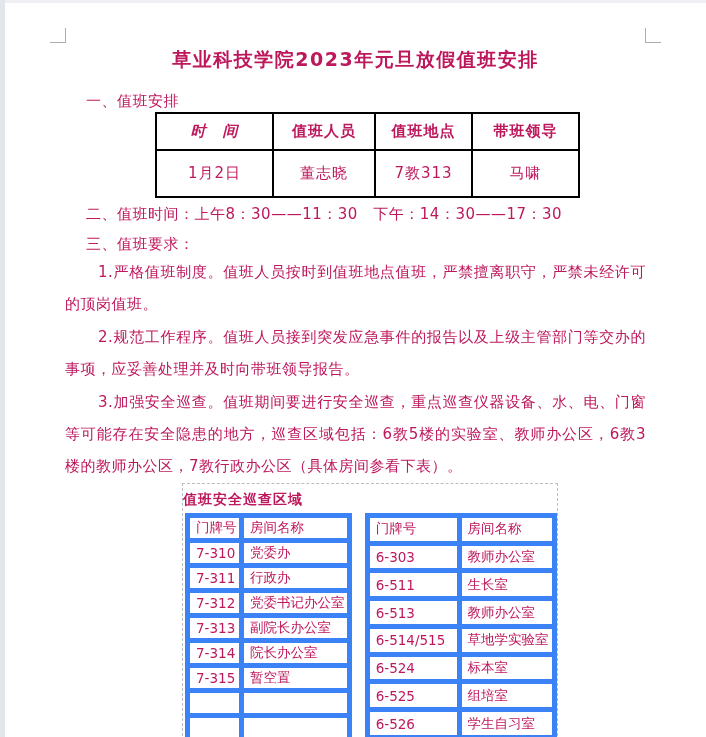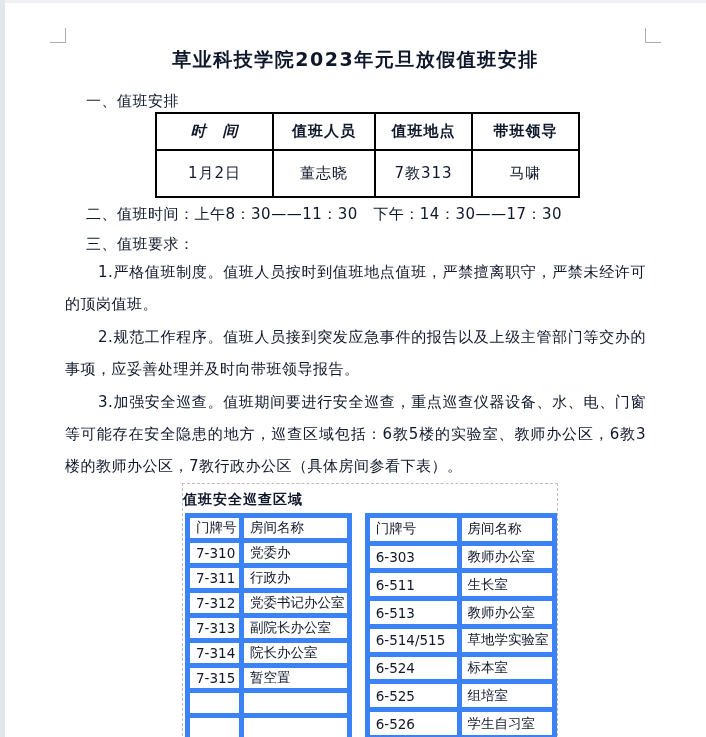--- a/index.html
+++ b/index.html
@@ -1,18 +1,18 @@
 <!DOCTYPE html>
 <html><head>
 <meta charset="utf-8">
 <style>
   html,body{margin:0;padding:0;background:#fff;}
   .page{
     position:relative;width:706px;height:737px;background:#ffffff;
-    font-family:"DejaVu Sans",sans-serif;color:#0f172a;overflow:hidden;
+    font-family:"DejaVu Sans",sans-serif;color:#be185d;overflow:hidden;
   }
   .edge-top{position:absolute;left:0;top:0;right:0;height:3px;background:#eef0f3;}
   .edge-left{position:absolute;left:0;top:0;bottom:0;width:5px;background:#e3e6ea;}
   .mark{position:absolute;width:15px;height:14px;}
   .mark-left{left:50px;top:28px;border-right:1px solid #a8adb3;border-bottom:1px solid #a8adb3;}
   .mark-right{left:645px;top:28px;border-left:1px solid #a8adb3;border-bottom:1px solid #a8adb3;}
   .content{position:absolute;left:65px;top:40px;width:581px;}
   .doc-title{text-align:center;font-size:19px;font-weight:bold;letter-spacing:1.5px;margin:8px 0 0 0;line-height:23px;}
   .sec{font-size:15px;line-height:16px;padding-left:21px;letter-spacing:0.5px;}
   .sec1{margin-top:22px;}

